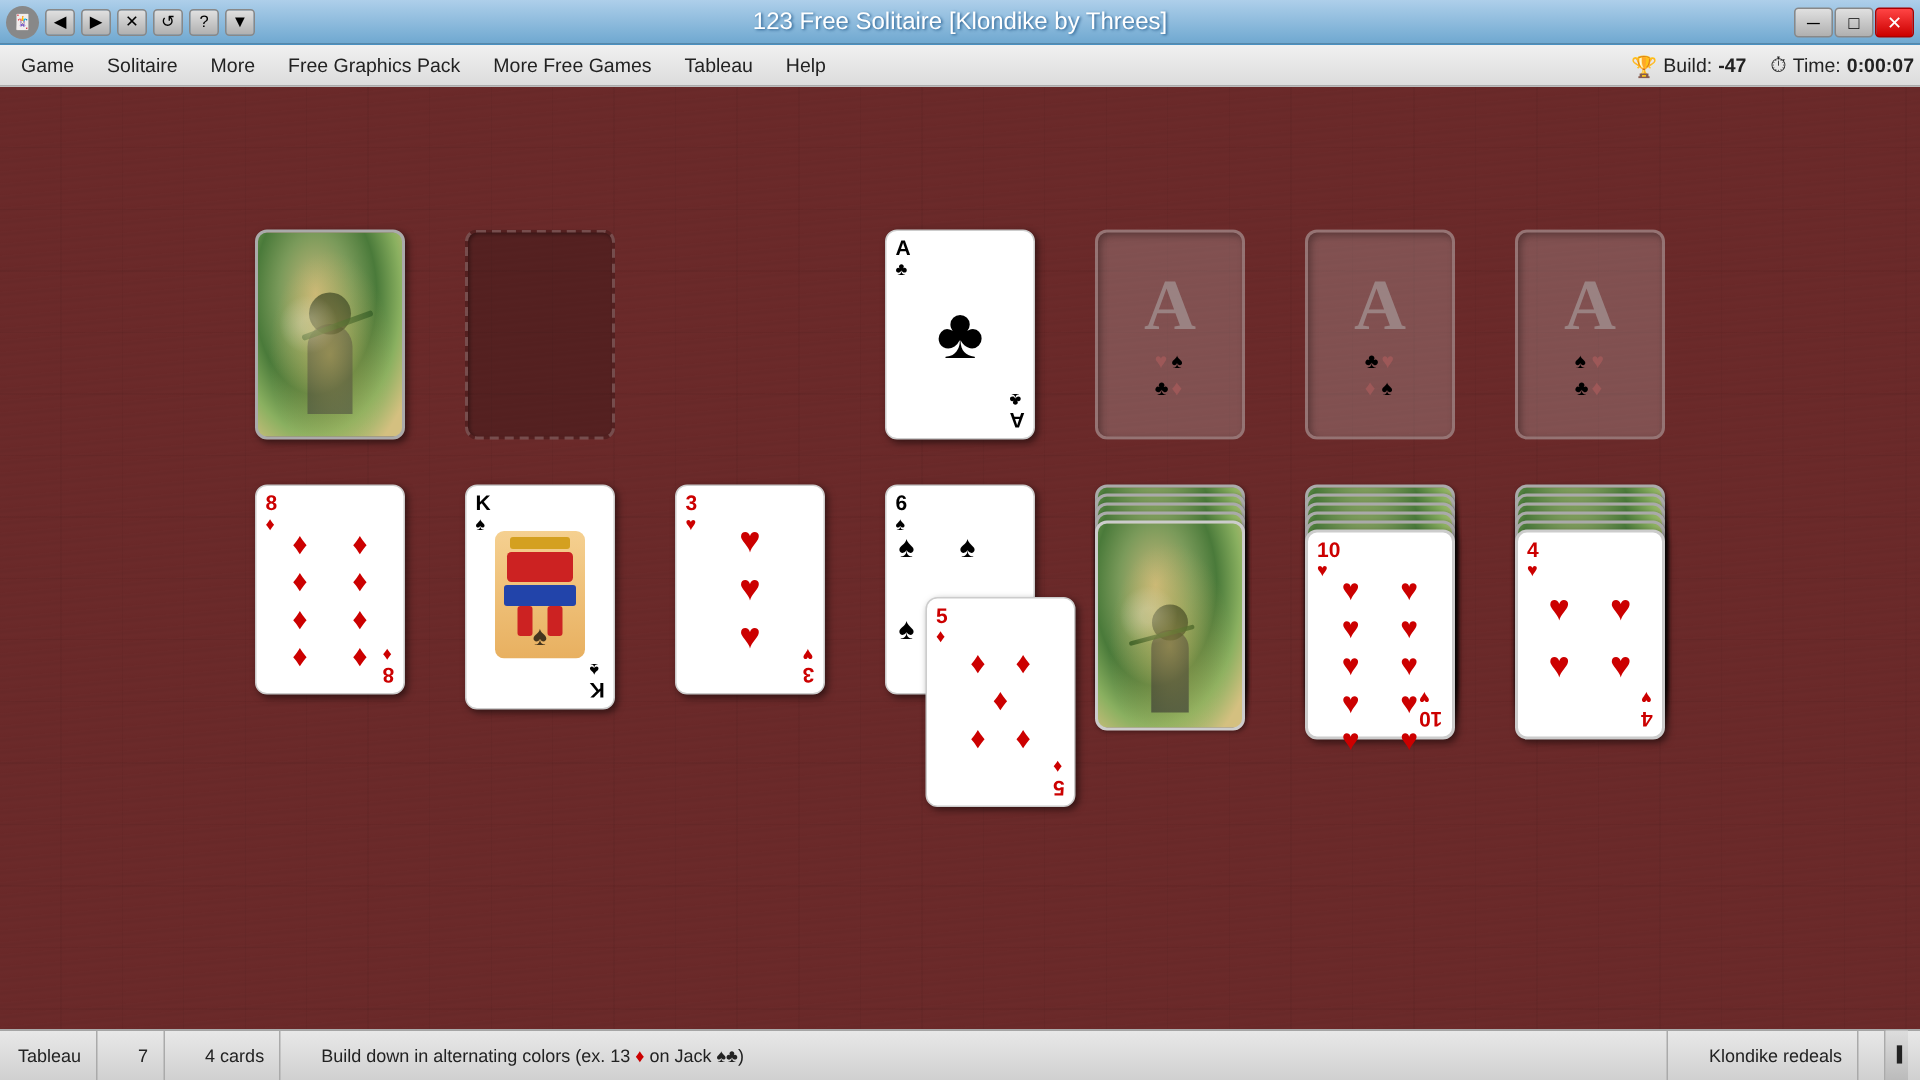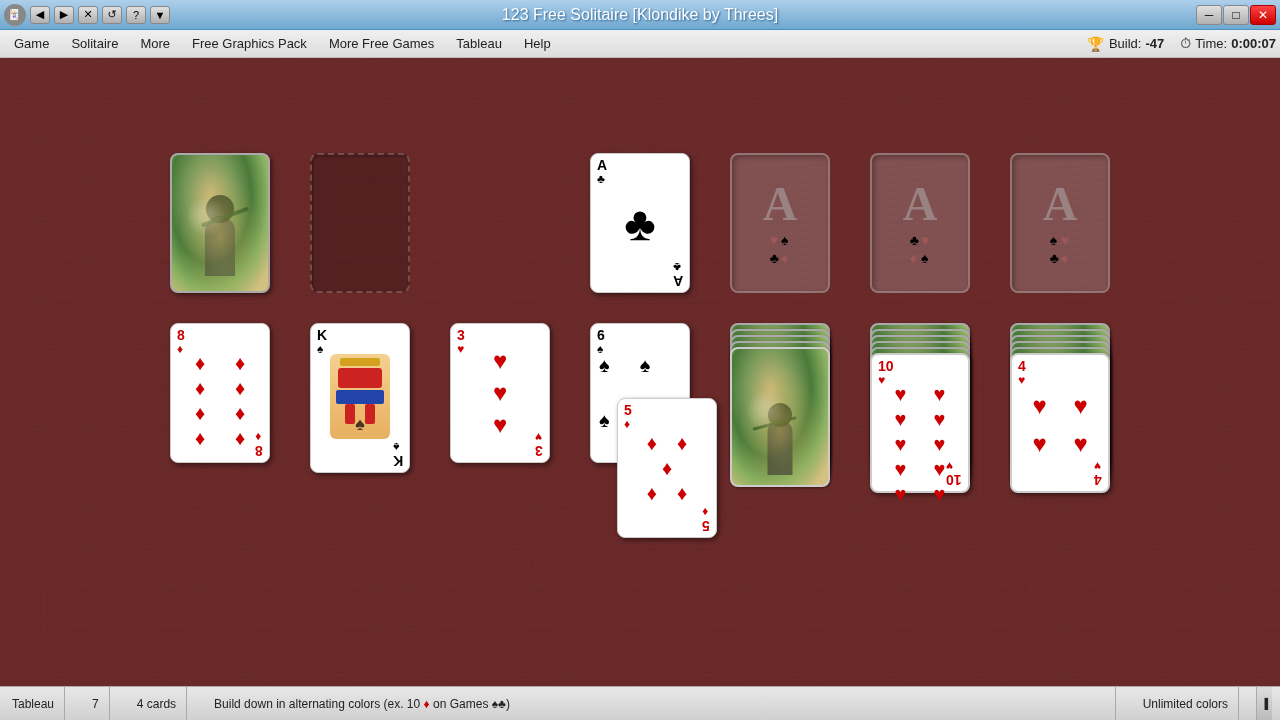--- a/index.html
+++ b/index.html
@@ -585,21 +585,21 @@
   <div class="status-segment">
     <span>Tableau</span>
   </div>
   <div class="status-segment">
     <span>7</span>
   </div>
   <div class="status-segment">
     <span>4 cards</span>
   </div>
   <div class="status-segment grow">
-    <span>Build down in alternating colors (ex. 10</span>
+    <span>Build down in alternating colors (ex. 13</span>
     <span class="red-dot">&nbsp;♦&nbsp;</span>
-    <span>on Games ♠♣)</span>
+    <span>on Jack ♠♣)</span>
   </div>
   <div class="status-segment">
-    <span>Unlimited colors</span>
+    <span>Klondike redeals</span>
   </div>
   <div id="scroll-indicator">▐</div>
 </div>
 
 </body></html>

